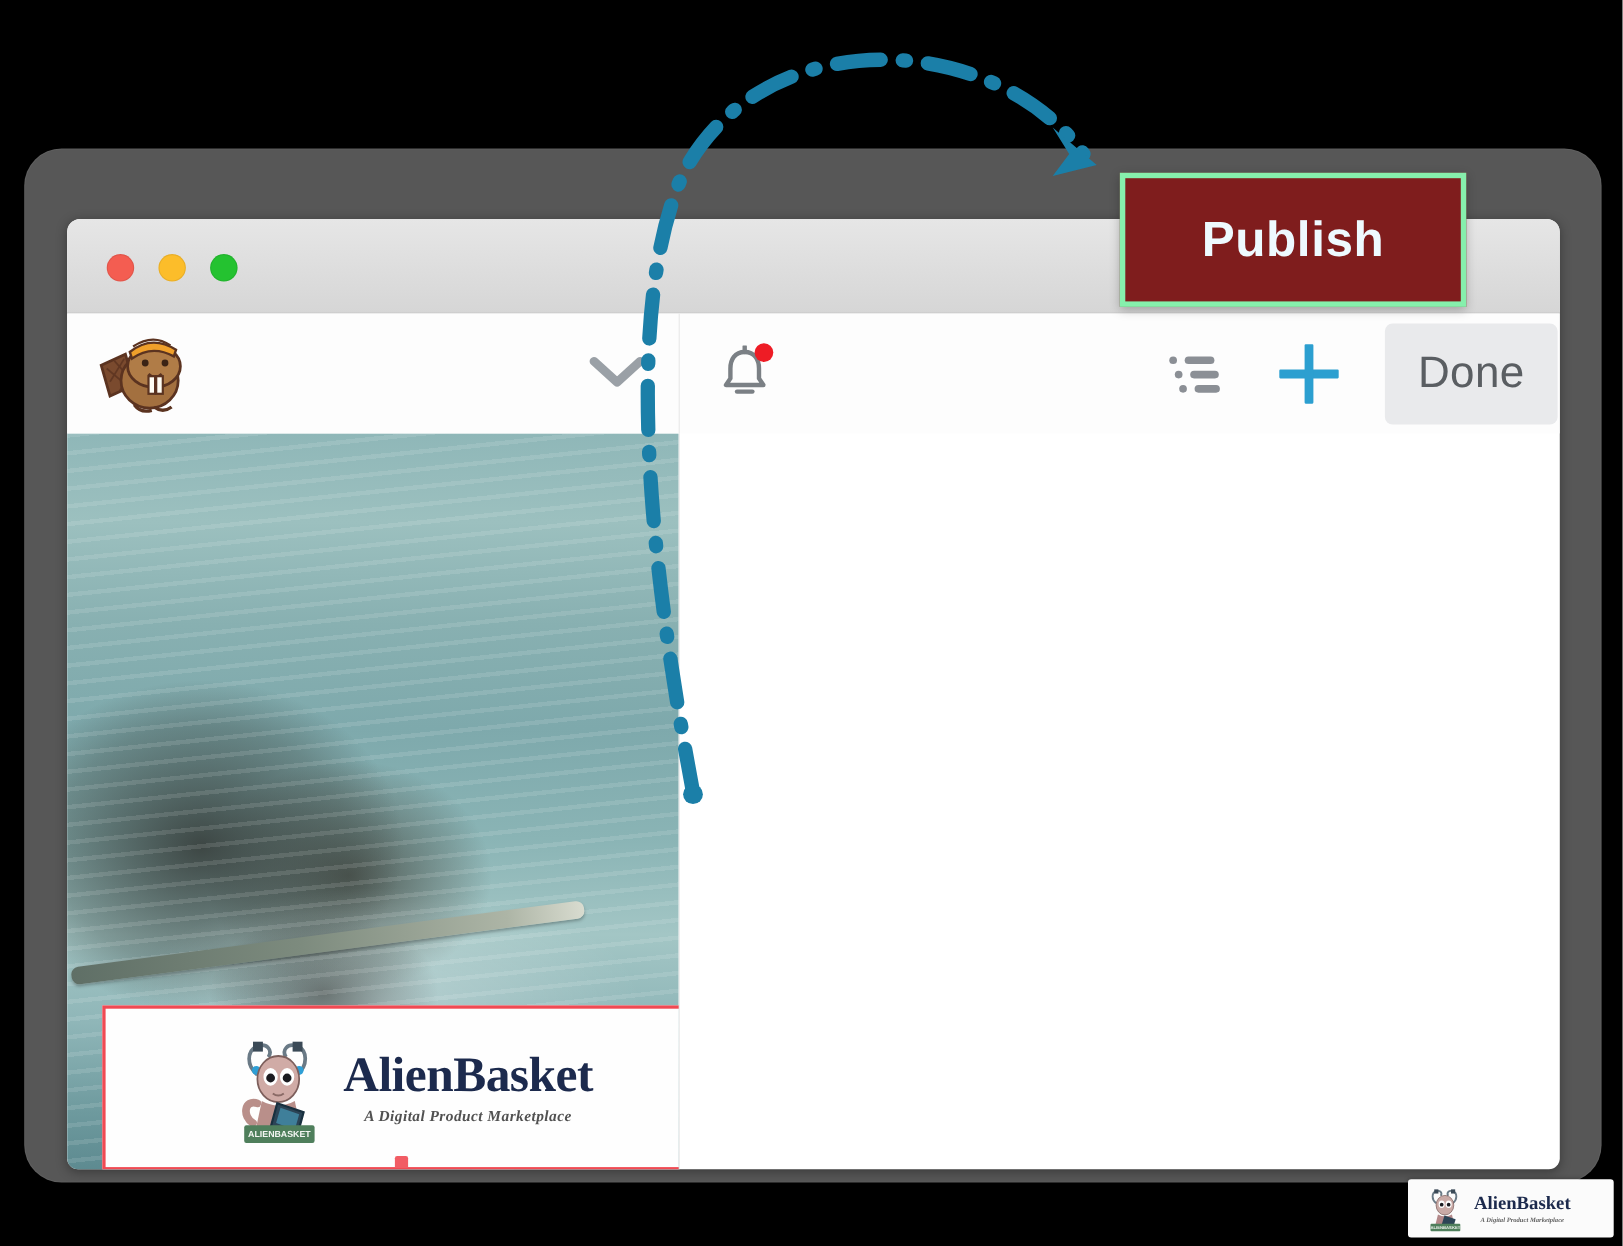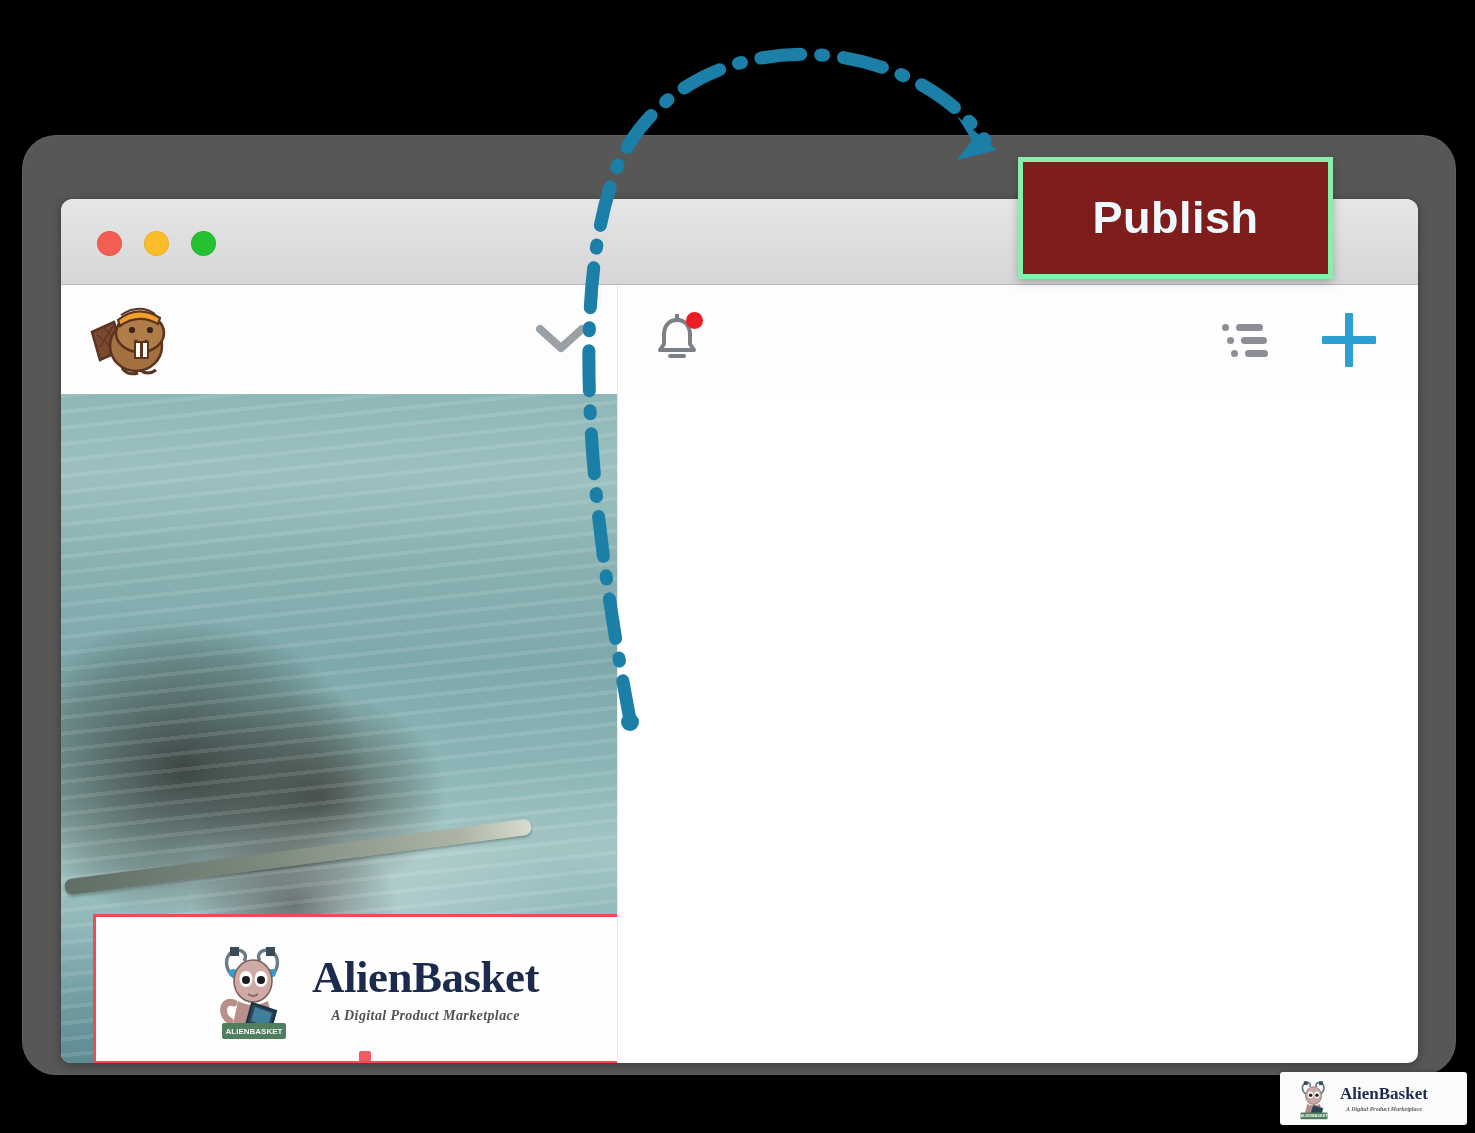--- a/index.html
+++ b/index.html
@@ -319,20 +319,21 @@
           <span class="li-row" style="left:19px;top:17px;width:26px;"></span>
           <span class="li-bullet" style="left:9px;top:30px;"></span>
           <span class="li-row" style="left:23px;top:30px;width:23px;"></span>
         </span>
 
         <span id="plus-icon">
           <i class="bar" style="left:0;top:23px;width:54px;height:8px;"></i>
           <i class="bar" style="left:23px;top:0;width:8px;height:54px;"></i>
         </span>
 
+        <button id="done-btn">Done</button>
       </div>
     </div>
   </div>
 
   <div id="content">
 
     <div id="left-pane">
       <div id="photo"></div>
       <div id="stick"></div>
 

